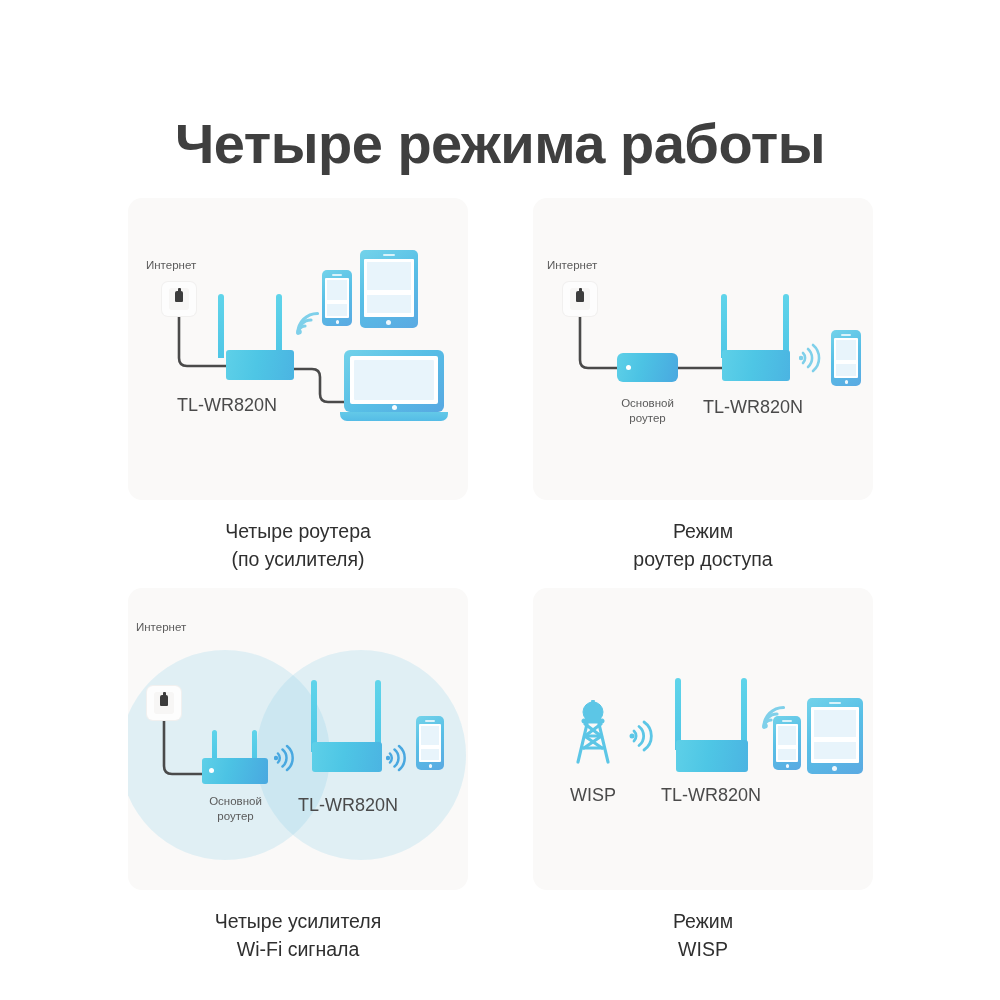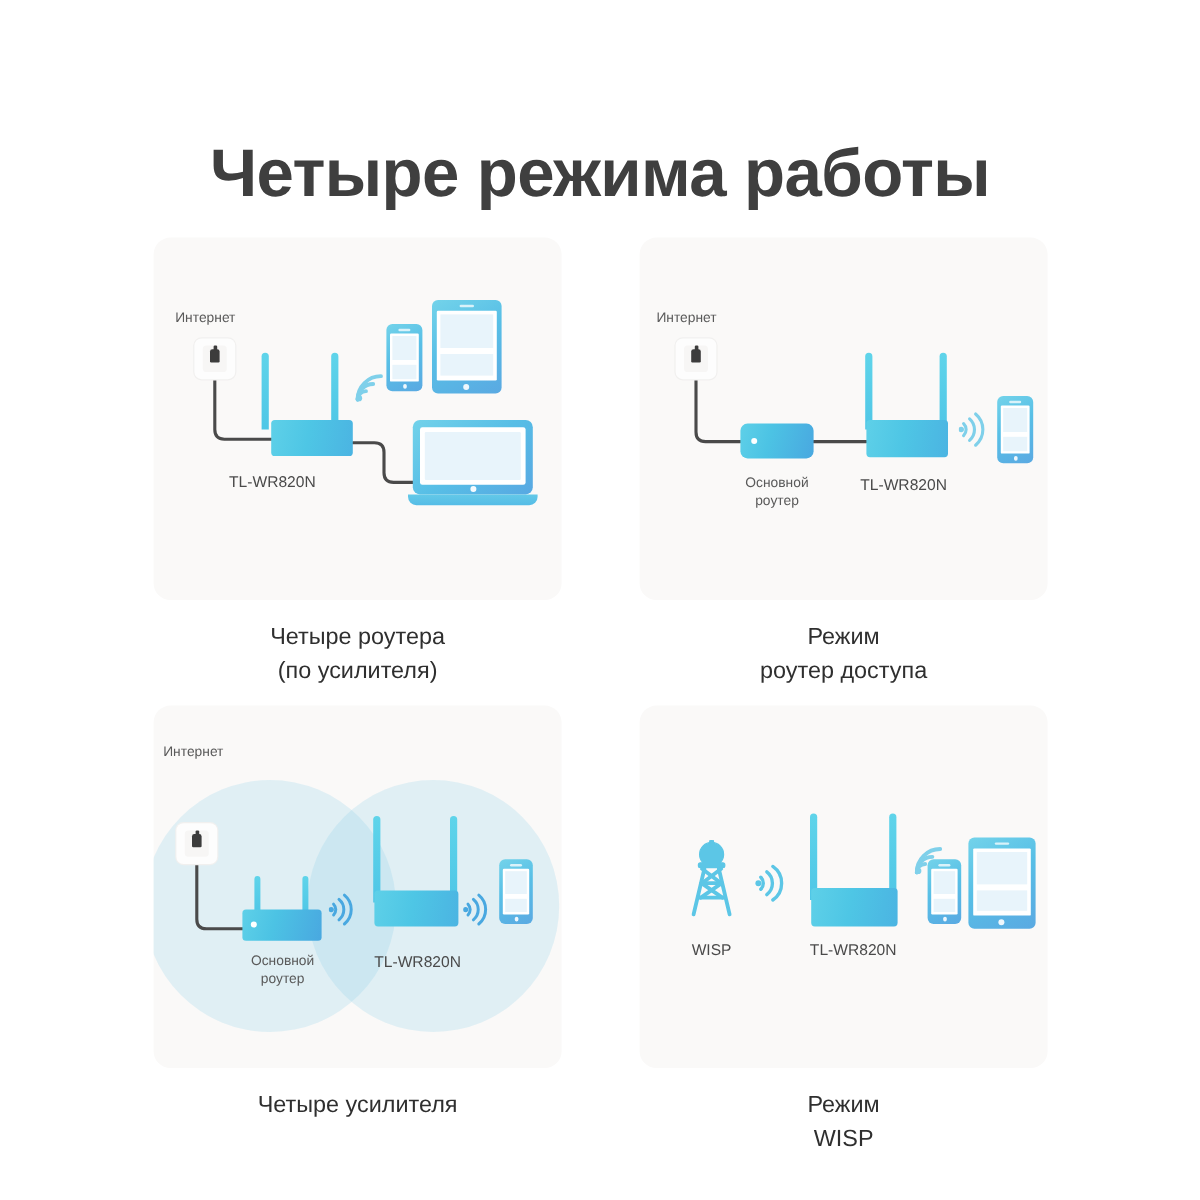--- a/index.html
+++ b/index.html
@@ -75,21 +75,21 @@
   .scene { position: absolute; inset: 0; }
   .lbl {
     position: absolute;
     font-size: 11.5px;
     color: #5a5a5a;
     white-space: nowrap;
     line-height: 1.3;
     text-align: center;
   }
   .lbl-left { text-align: left; }
-  .lbl-dev { font-size: 13px; color: #4a4a4a; text-align: center; }
+  .lbl-dev { font-size: 18px; color: #4a4a4a; text-align: center; }
 
   
   .socket {
     position: absolute;
     width: 34px; height: 34px;
     background: #fdfdfd;
     border-radius: 6px;
     box-shadow: 0 0 0 1px #f1f0ef;
   }
   .socket .inner {
@@ -414,20 +414,21 @@
               <div class="scr-block" style="left:2px; top:2px; width:18px; height:19px;"></div>
               <div class="scr-block" style="left:2px; top:25px; width:18px; height:11px;"></div>
             </div>
             <div class="home-btn" style="left:12.5px; top:48px; width:3.5px; height:3.5px;"></div>
           </div>
 
         </div>
       </div>
       <div class="mode-caption">
         <span class="cap-line">Четыре усилителя</span>
+        <span class="cap-line">Wi-Fi сигнала</span>
       </div>
     </div>
 
     <div class="mode-cell cell-3">
       <div class="mode-panel">
         <div class="scene">
 
           <div class="tower" style="left:32px; top:112px;">
             <svg width="56" height="70" viewBox="0 0 56 70">
               <g stroke="#5cc6e6" fill="#5cc6e6">

